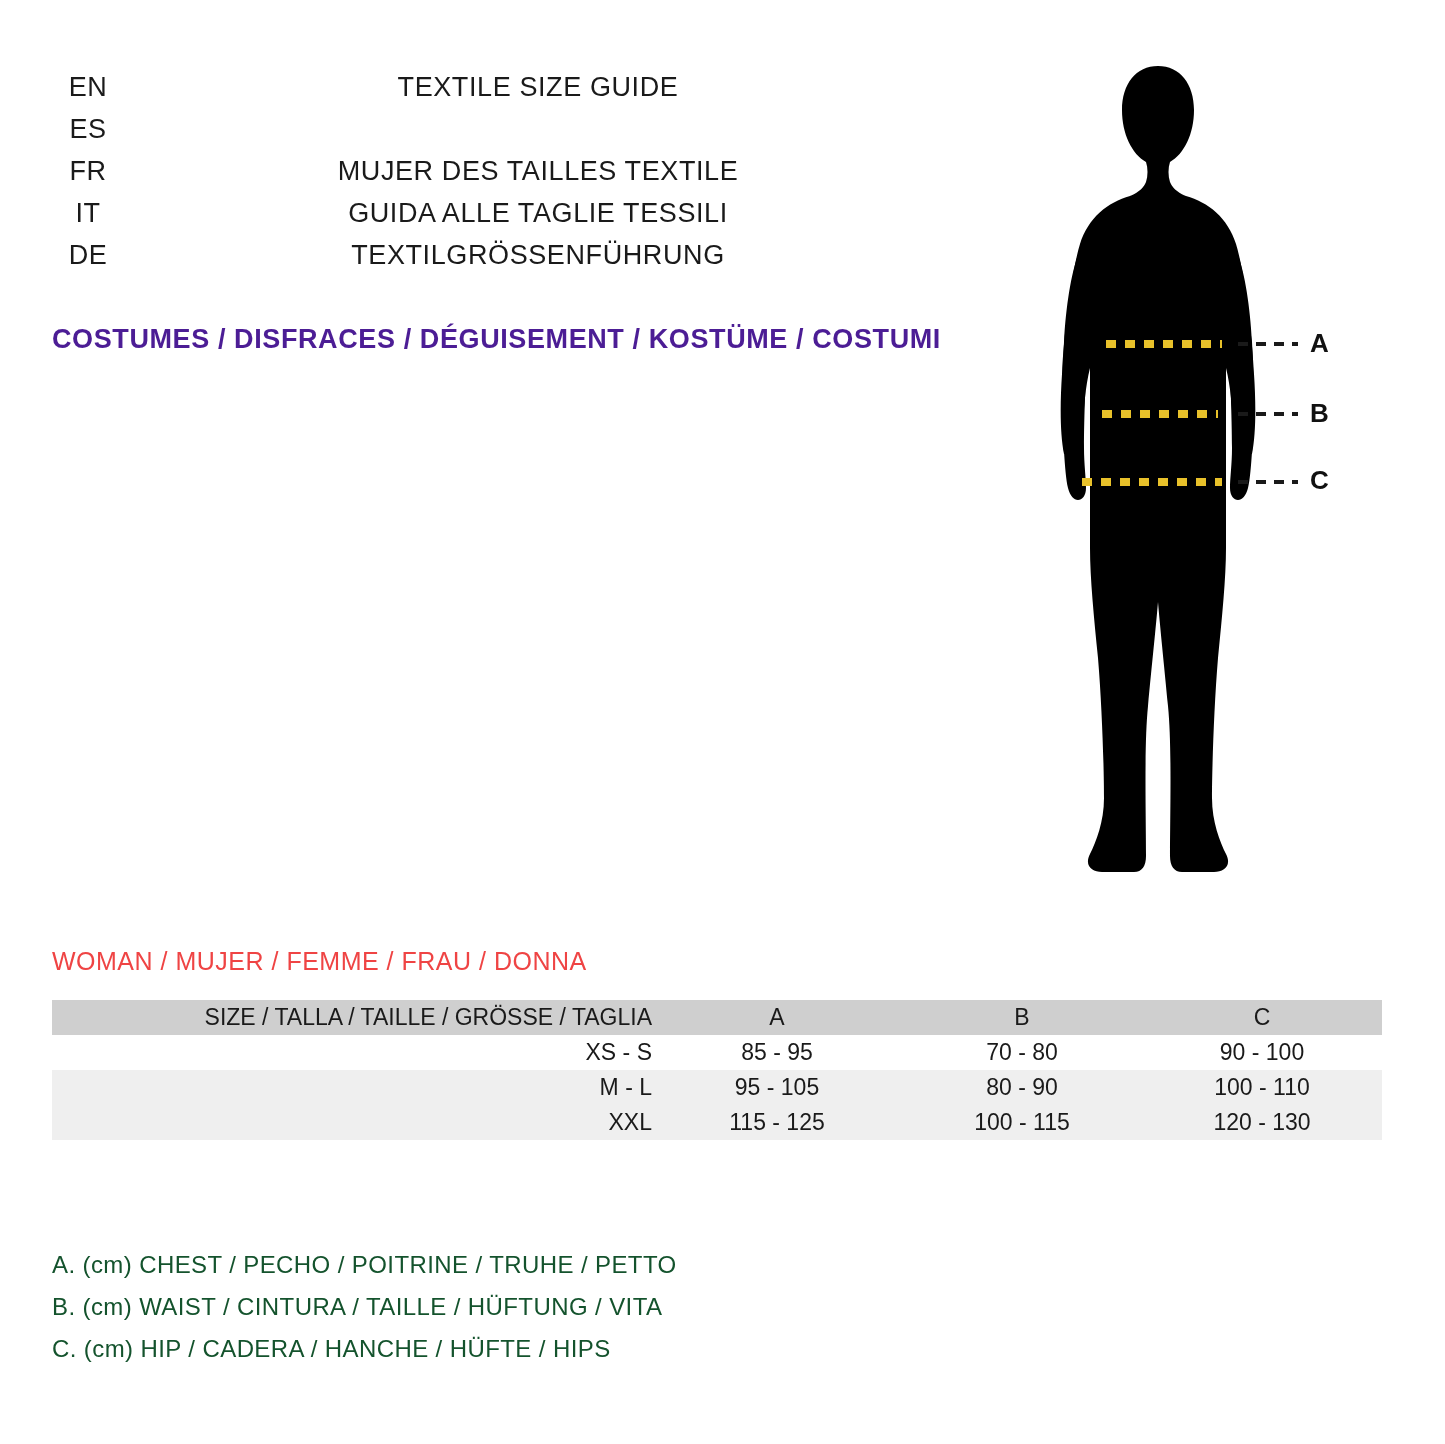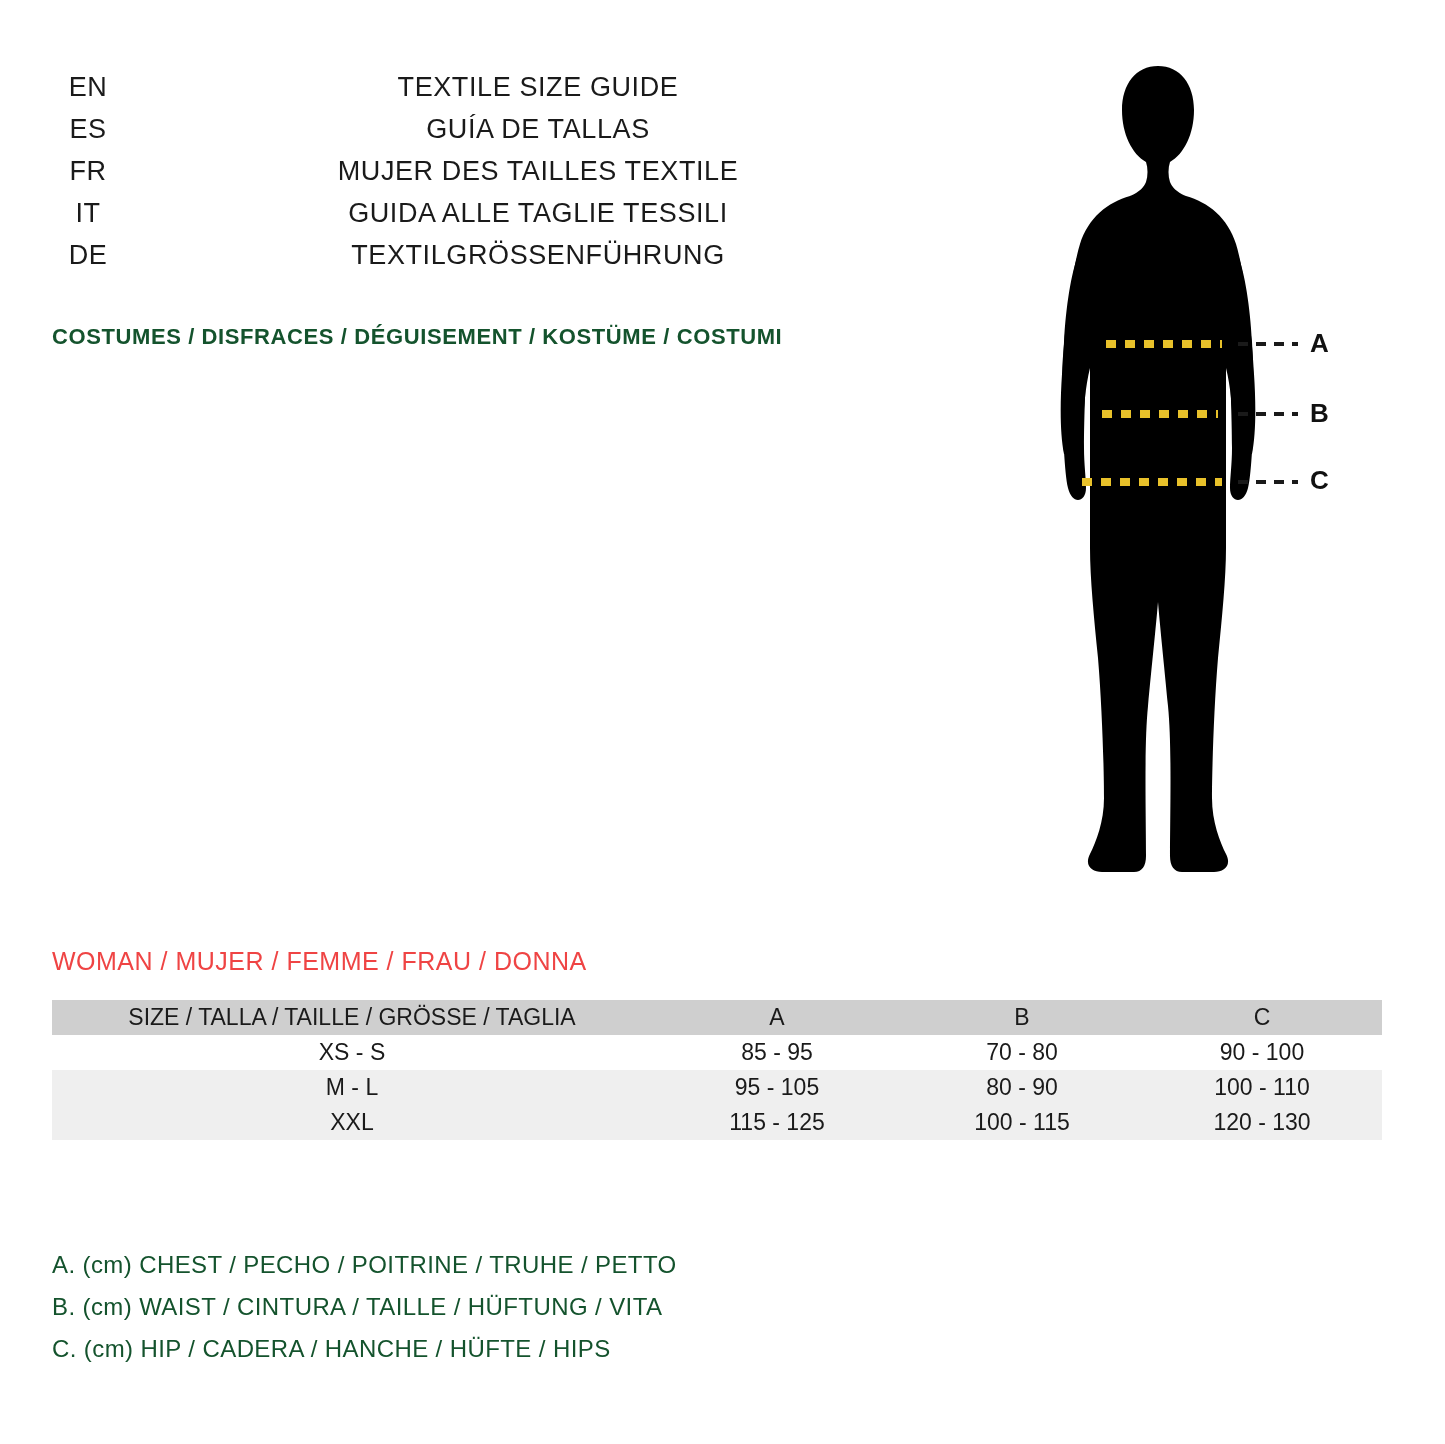--- a/index.html
+++ b/index.html
@@ -36,24 +36,24 @@
     width: 72px;
     flex: 0 0 72px;
   }
   .lang-text {
     flex: 1;
   }
   .costumes-line {
     position: absolute;
     left: 52px;
     top: 324px;
-    font-size: 22px;
+    font-size: 27px;
     font-weight: bold;
     letter-spacing: 0.6px;
-    color: #14532d;
+    color: #4c1d95;
     white-space: nowrap;
   }
 
   
   .figure-wrap {
     position: absolute;
     left: 1010px;
     top: 60px;
     width: 380px;
     height: 830px;
@@ -92,21 +92,21 @@
     color: #1a1a1a;
   }
   .size-table th, .size-table td {
     padding: 0;
     height: 35px;
     font-weight: normal;
     text-align: center;
     vertical-align: middle;
   }
   .size-table th.first-col, .size-table td.first-col {
-    text-align: center;
+    text-align: right;
     width: 600px;
   }
   .size-table thead tr {
     background: #cfcfcf;
   }
   .size-table tbody tr.odd {
     background: #ffffff;
   }
   .size-table tbody tr.even {
     background: #efefef;
@@ -133,21 +133,20 @@
 </head>
 <body>
 
 <div class="lang-block">
   <div class="lang-row">
     <span class="lang-code">EN</span>
     <span class="lang-text">TEXTILE SIZE GUIDE</span>
   </div>
   <div class="lang-row">
     <span class="lang-code">ES</span>
-    <span class="lang-text">GUÍA DE TALLAS</span>
   </div>
   <div class="lang-row">
     <span class="lang-code">FR</span>
     <span class="lang-text">MUJER DES TAILLES TEXTILE</span>
   </div>
   <div class="lang-row">
     <span class="lang-code">IT</span>
     <span class="lang-text">GUIDA ALLE TAGLIE TESSILI</span>
   </div>
   <div class="lang-row">

